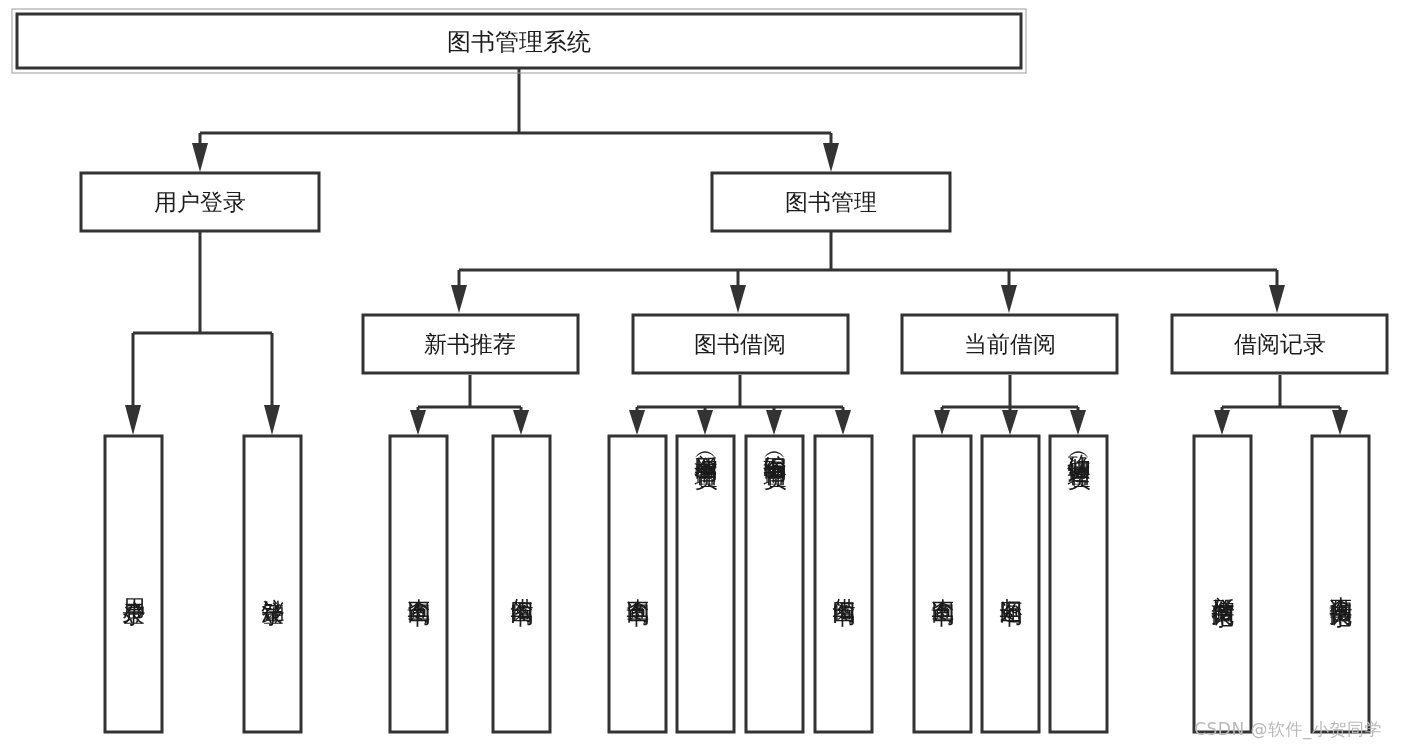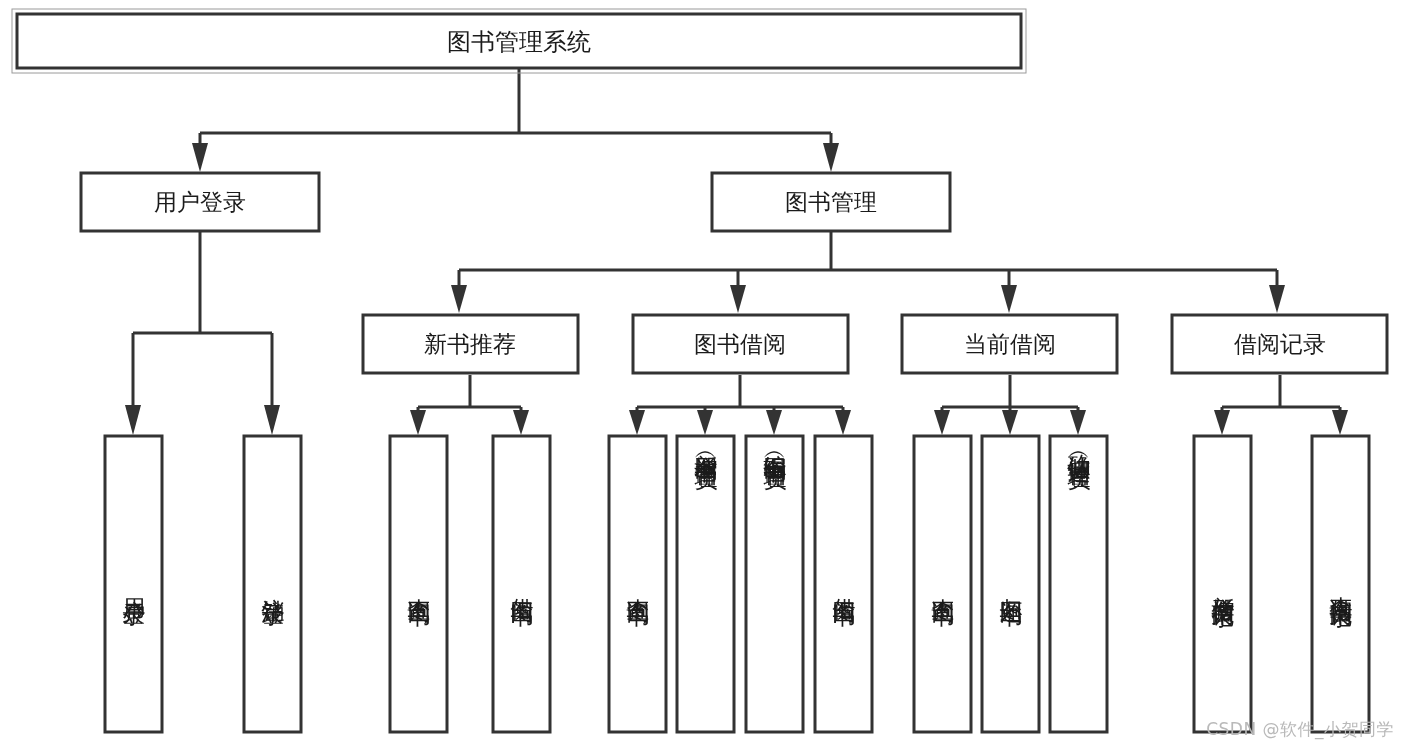--- a/index.html
+++ b/index.html
@@ -73,21 +73,21 @@
     font-family: "DejaVu Sans", "Liberation Sans", sans-serif;
     font-size: 23px;
     line-height: 1.12;
     color: #1b1b1b;
     letter-spacing: 2px;
     white-space: nowrap;
     text-align: center;
   }
   .watermark {
     position: absolute;
-    right: 8px;
+    right: 20px;
     bottom: 6px;
     font-family: "DejaVu Sans", "Liberation Sans", sans-serif;
     font-size: 17px;
     color: #b9b9b9;
     letter-spacing: 0.5px;
     white-space: nowrap;
   }
 </style>
 </head>
 <body>

